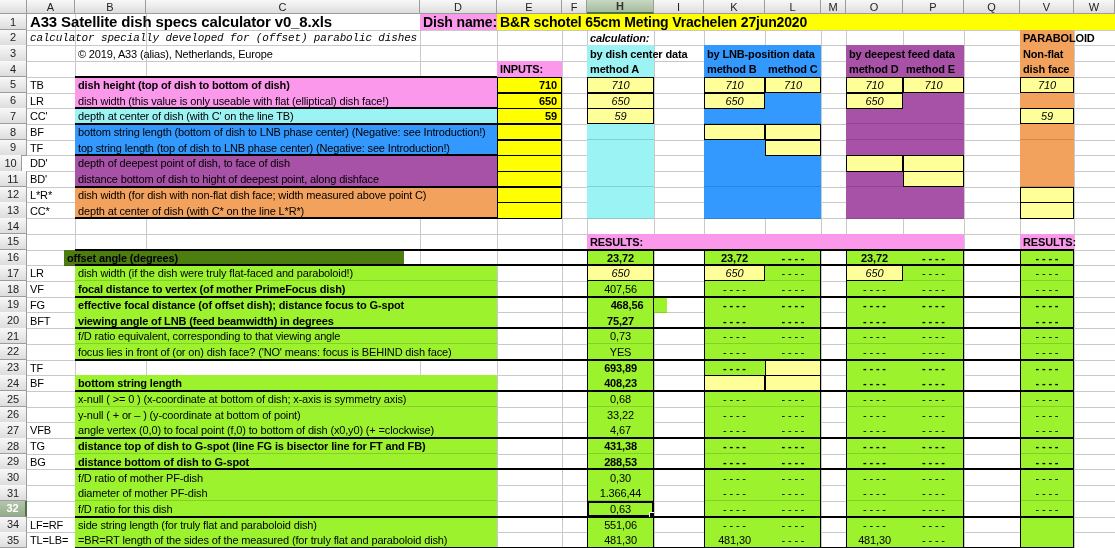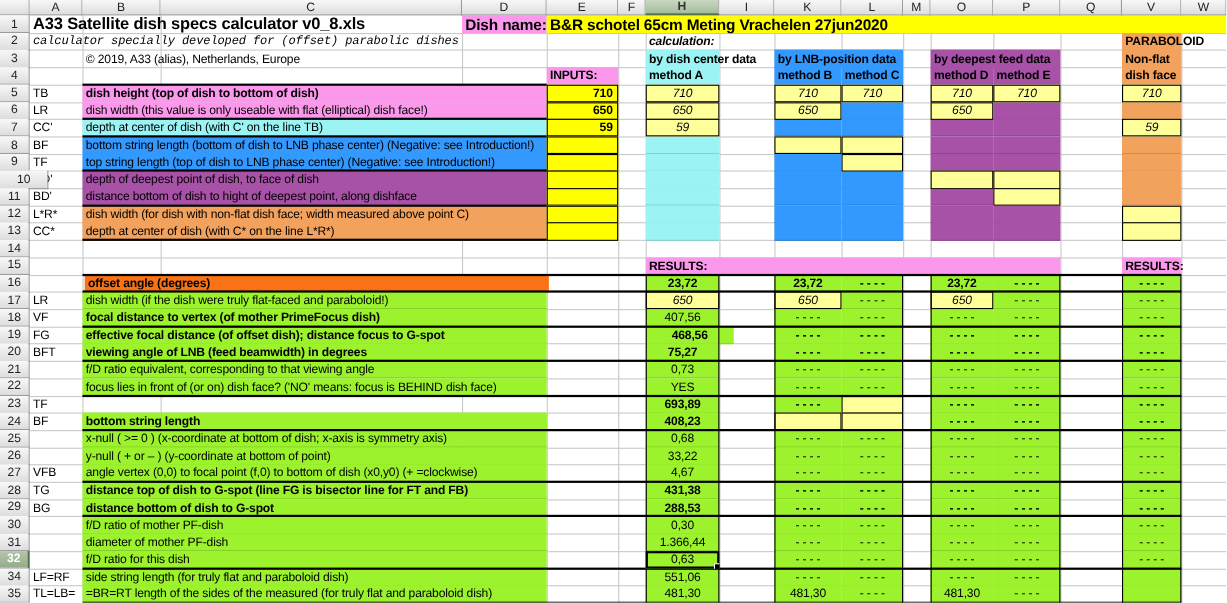--- a/index.html
+++ b/index.html
@@ -176,21 +176,21 @@
       <div class="cell orange" style="left: 75px; top: 202.471px; width: 422px; height: 16.2059px; background: rgb(242, 162, 92);">depth at center of dish (with C* on the line L*R*)</div>
       <div class="cell yellow cb" style="left: 497px; top: 202.471px; width: 65px; height: 16.2059px; background: rgb(255, 255, 0);"></div>
       <div class="cell cyanbg shade" style="left: 587px; top: 202.471px; width: 67px; height: 16.2059px; background: rgb(156, 243, 243);"></div>
       <div class="cell bluebg shade" style="left: 704px; top: 202.471px; width: 61px; height: 16.2059px; background: rgb(51, 153, 255);"></div>
       <div class="cell bluebg shade" style="left: 765px; top: 202.471px; width: 56px; height: 16.2059px; background: rgb(51, 153, 255);"></div>
       <div class="cell purplebg shade" style="left: 846px; top: 202.471px; width: 57px; height: 16.2059px; background: rgb(167, 81, 167);"></div>
       <div class="cell purplebg shade" style="left: 903px; top: 202.471px; width: 61px; height: 16.2059px; background: rgb(167, 81, 167);"></div>
       <div class="cell py cb" style="left: 1020px; top: 202.471px; width: 54px; height: 16.2059px; background: rgb(255, 255, 153);"></div>
       <div class="cell pink b" style="left: 587px; top: 233.882px; width: 377px; height: 16.2059px; background: rgb(252, 152, 236);">RESULTS:</div>
       <div class="cell pink b" style="left: 1020px; top: 233.882px; width: 54px; height: 16.2059px; background: rgb(252, 152, 236);">RESULTS:</div>
-      <div class="cell green b shade" style="left: 77px; top: 249.588px; width: 422px; height: 16.2059px; background: #f97316;">offset angle (degrees)</div>
+      <div class="cell green b shade" style="left: 64px; top: 249.588px; width: 340px; height: 16.2059px; background: #4d7c0f;">offset angle (degrees)</div>
       <div class="cell green b ctr shade" style="left: 587px; top: 249.588px; width: 67px; height: 16.2059px; background: rgb(155, 242, 45);">23,72</div>
       <div class="cell green b ctr shade" style="left: 704px; top: 249.588px; width: 61px; height: 16.2059px; background: rgb(155, 242, 45);">23,72</div>
       <div class="cell green b ctr shade" style="left: 765px; top: 249.588px; width: 56px; height: 16.2059px; background: rgb(155, 242, 45);">- - - -</div>
       <div class="cell green b ctr shade" style="left: 846px; top: 249.588px; width: 57px; height: 16.2059px; background: rgb(155, 242, 45);">23,72</div>
       <div class="cell green b ctr shade" style="left: 903px; top: 249.588px; width: 61px; height: 16.2059px; background: rgb(155, 242, 45);">- - - -</div>
       <div class="cell green b ctr shade" style="left: 1020px; top: 249.588px; width: 54px; height: 16.2059px; background: rgb(155, 242, 45);">- - - -</div>
       <div class="cell " style="left: 27px; top: 265.294px; width: 48px; height: 16.2059px;">LR</div>
       <div class="cell green shade" style="left: 75px; top: 265.294px; width: 422px; height: 16.2059px; background: rgb(155, 242, 45);">dish width (if the dish were truly flat-faced and paraboloid!)</div>
       <div class="cell py cb i ctr" style="left: 587px; top: 265.294px; width: 67px; height: 16.2059px; background: rgb(255, 255, 153);">650</div>
       <div class="cell py cb i ctr" style="left: 704px; top: 265.294px; width: 61px; height: 16.2059px; background: rgb(255, 255, 153);">650</div>
@@ -370,21 +370,21 @@
       <div class="colhead" style="left: 1074px; top: 0px; width: 41px; height: 14px;">W</div>
       <div class="rowhead" style="left: 0px; top: 14px; width: 27px; height: 16.2059px;">1</div>
       <div class="rowhead" style="left: 0px; top: 29.7059px; width: 27px; height: 16.2059px;">2</div>
       <div class="rowhead" style="left: 0px; top: 45.4118px; width: 27px; height: 16.2059px;">3</div>
       <div class="rowhead" style="left: 0px; top: 61.1176px; width: 27px; height: 16.2059px;">4</div>
       <div class="rowhead" style="left: 0px; top: 76.8235px; width: 27px; height: 16.2059px;">5</div>
       <div class="rowhead" style="left: 0px; top: 92.5294px; width: 27px; height: 16.2059px;">6</div>
       <div class="rowhead" style="left: 0px; top: 108.235px; width: 27px; height: 16.2059px;">7</div>
       <div class="rowhead" style="left: 0px; top: 123.941px; width: 27px; height: 16.2059px;">8</div>
       <div class="rowhead" style="left: 0px; top: 139.647px; width: 27px; height: 16.2059px;">9</div>
-      <div class="rowhead" style="left: 0px; top: 155.353px; width: 44px; height: 16.2059px;">10</div>
+      <div class="rowhead" style="left: 0px; top: 155.353px; width: 22px; height: 16.2059px;">10</div>
       <div class="rowhead" style="left: 0px; top: 171.059px; width: 27px; height: 16.2059px;">11</div>
       <div class="rowhead" style="left: 0px; top: 186.765px; width: 27px; height: 16.2059px;">12</div>
       <div class="rowhead" style="left: 0px; top: 202.471px; width: 27px; height: 16.2059px;">13</div>
       <div class="rowhead" style="left: 0px; top: 218.176px; width: 27px; height: 16.2059px;">14</div>
       <div class="rowhead" style="left: 0px; top: 233.882px; width: 27px; height: 16.2059px;">15</div>
       <div class="rowhead" style="left: 0px; top: 249.588px; width: 27px; height: 16.2059px;">16</div>
       <div class="rowhead" style="left: 0px; top: 265.294px; width: 27px; height: 16.2059px;">17</div>
       <div class="rowhead" style="left: 0px; top: 281px; width: 27px; height: 16.2059px;">18</div>
       <div class="rowhead" style="left: 0px; top: 296.706px; width: 27px; height: 16.2059px;">19</div>
       <div class="rowhead" style="left: 0px; top: 312.412px; width: 27px; height: 16.2059px;">20</div>

